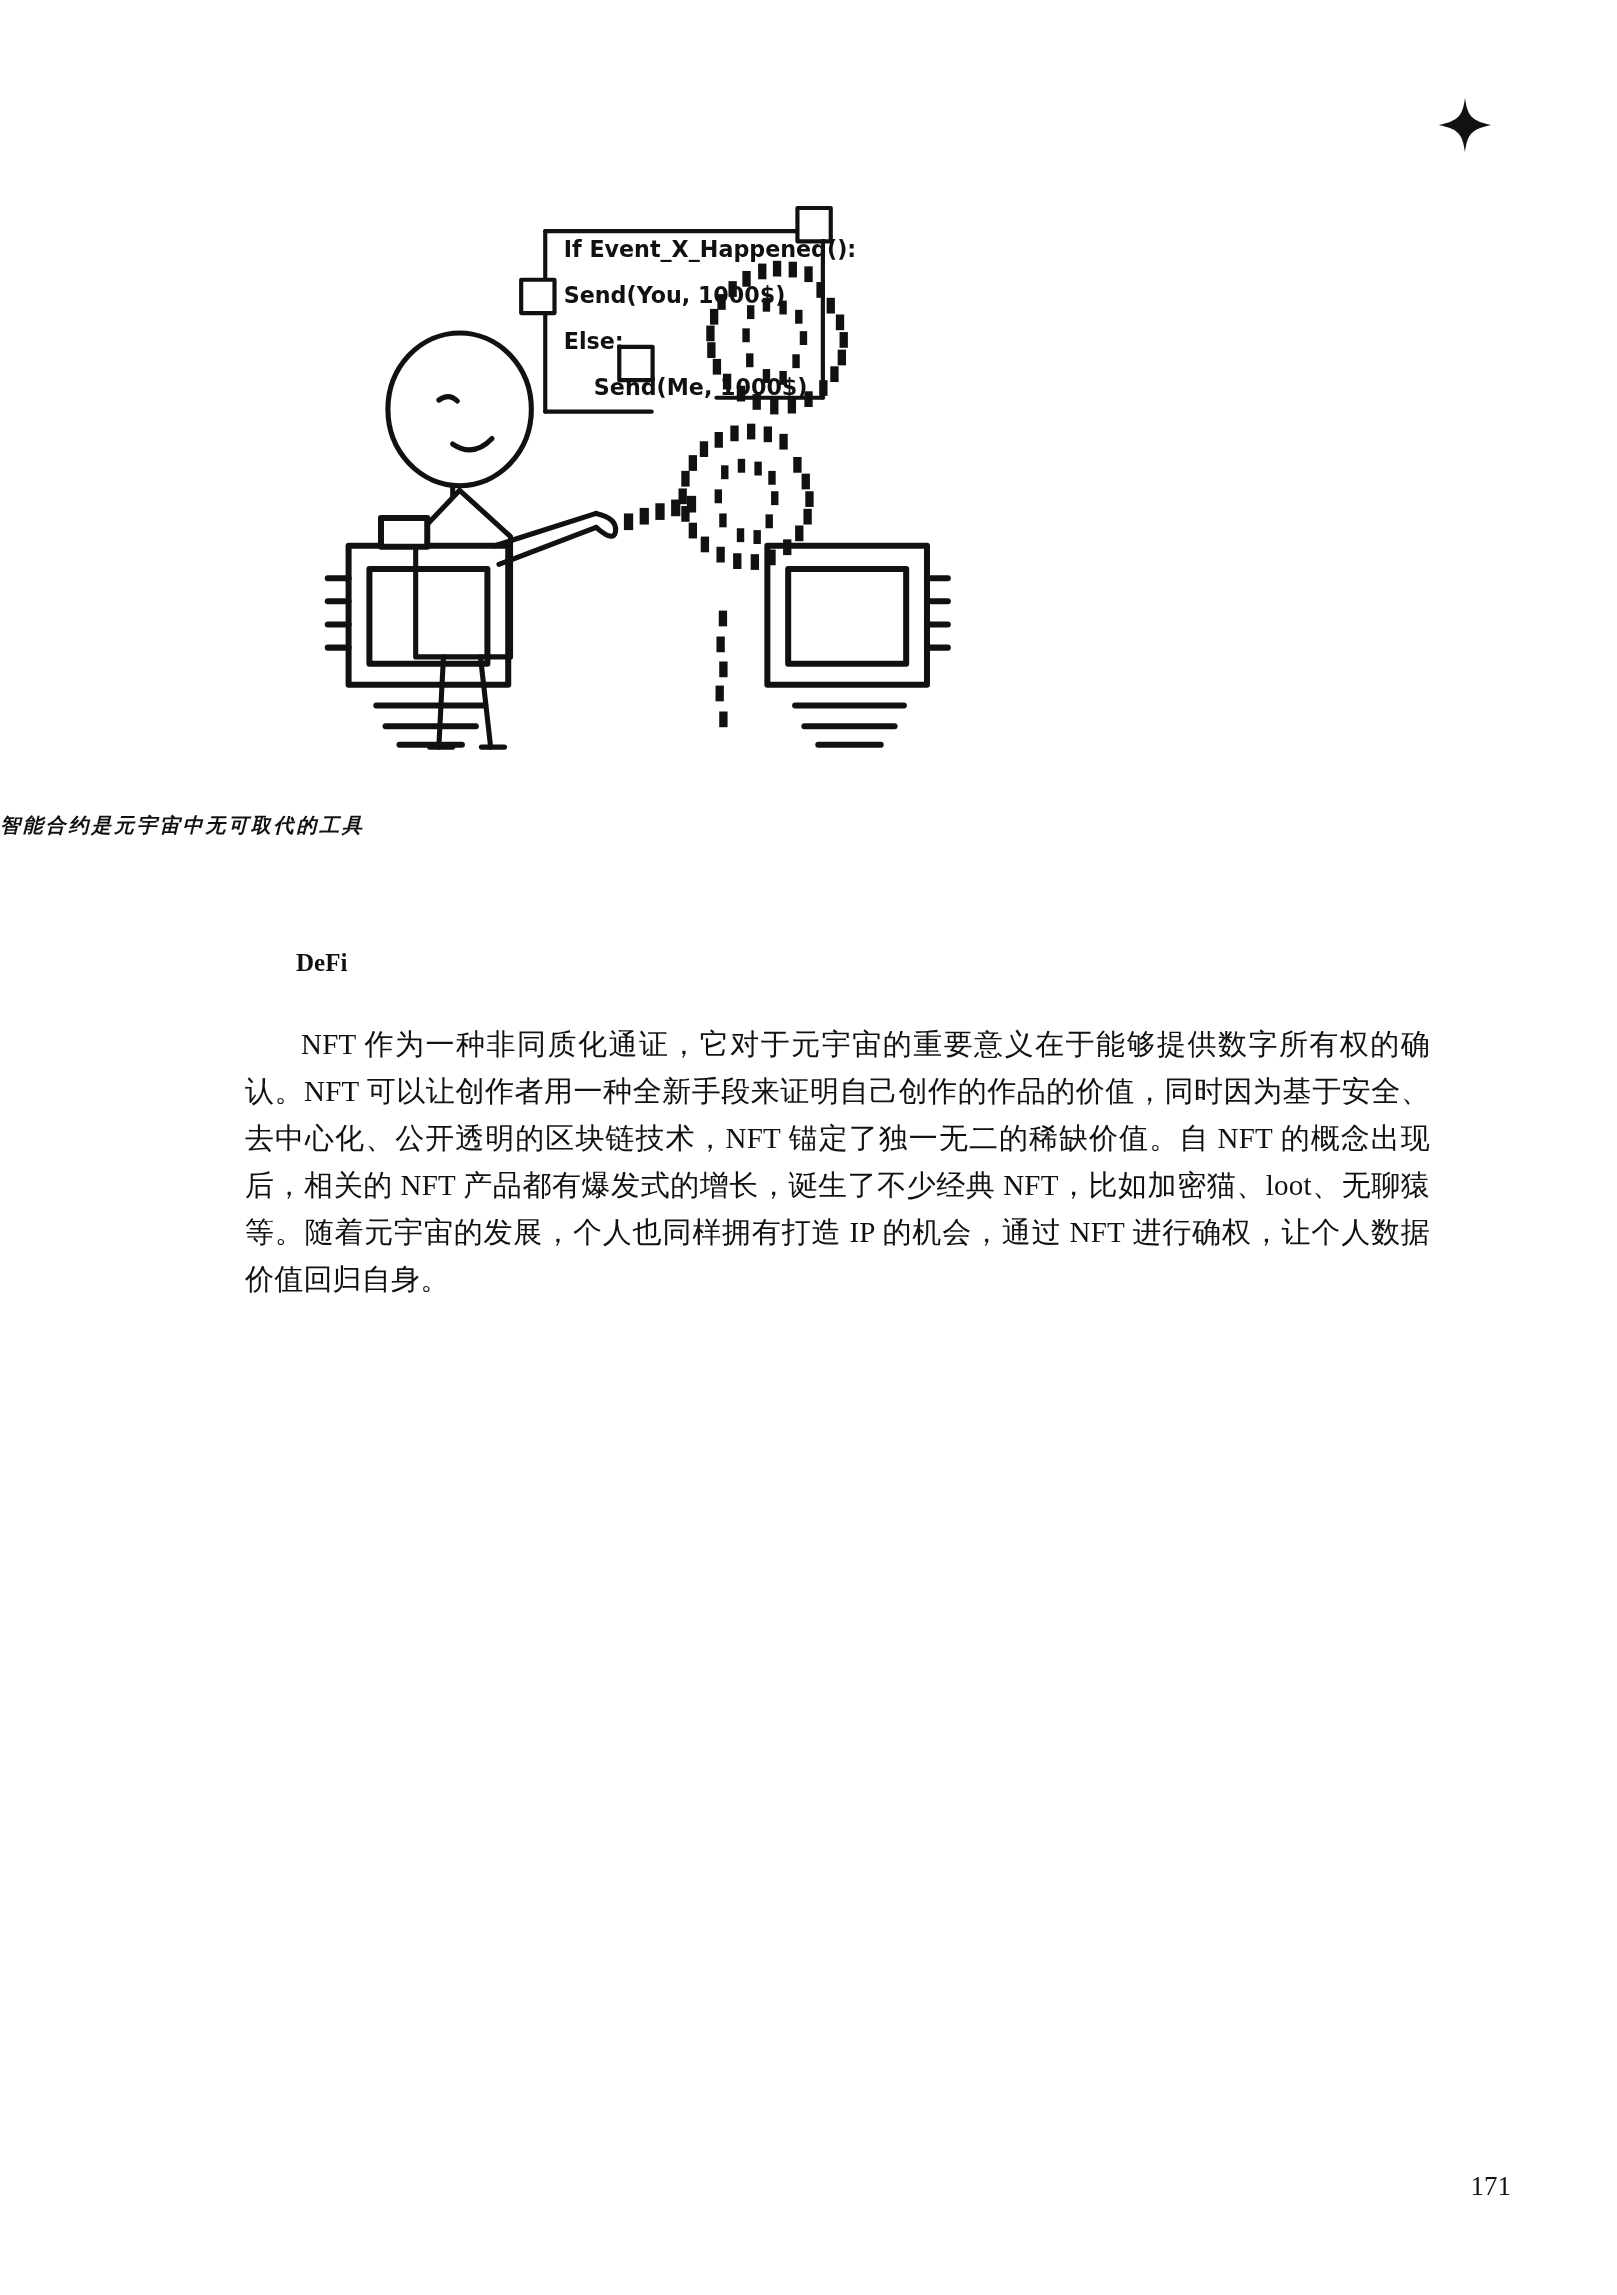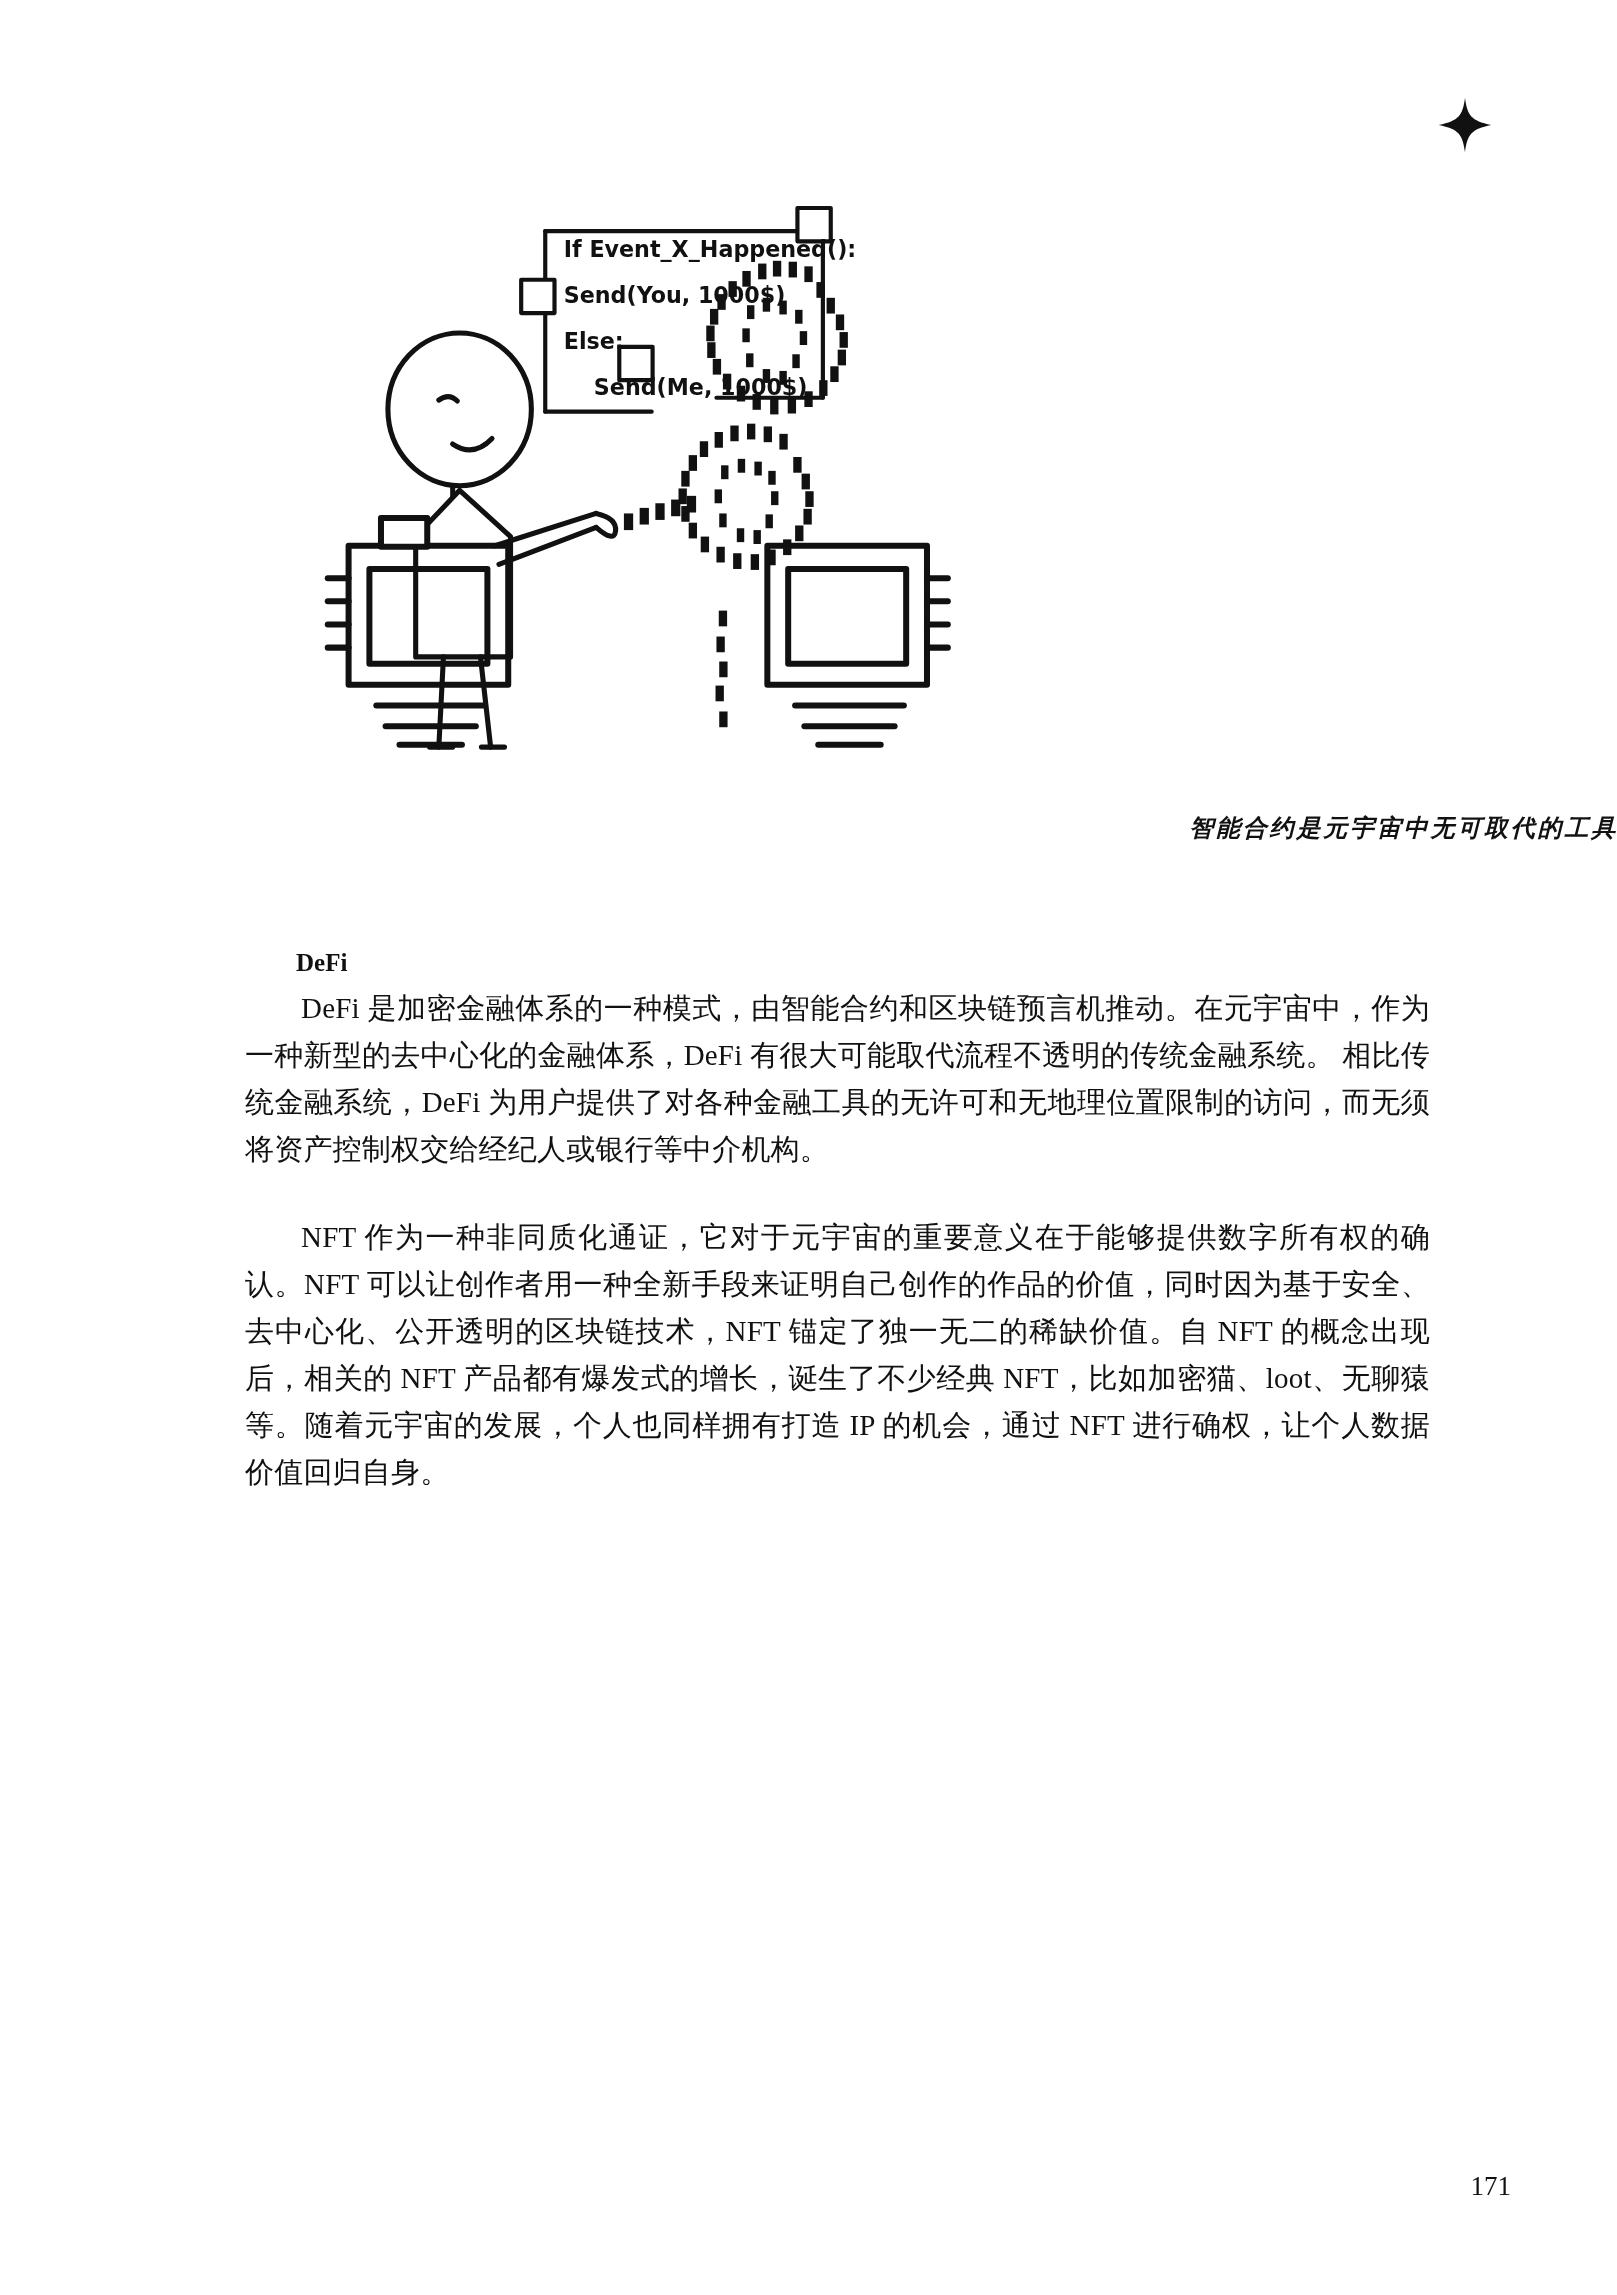--- a/index.html
+++ b/index.html
@@ -43,24 +43,24 @@
   .figure-svg {
     display: block;
     margin: 0 auto;
   }
 
   .figure-caption {
     position: absolute;
     top: 812px;
     left: 0;
     width: 1618px;
-    text-align: right;
+    text-align: left;
     font-family: "DejaVu Sans", sans-serif;
     font-weight: bold;
-    font-size: 24px;
+    font-size: 20px;
     letter-spacing: 2.8px;
     color: #111;
     font-style: italic;
   }
 
   
   .content {
     position: absolute;
     top: 944px;
     left: 245px;
@@ -275,21 +275,20 @@
         <rect x="906" y="1118" width="18" height="34"></rect>
       </g>
     </svg>
   </div>
 
   <div class="figure-caption">智能合约是元宇宙中无可取代的工具</div>
 
   <div class="content">
 
     <h2 class="section-head">DeFi</h2>
-    <p class="para">DeFi 是加密金融体系的一种模式，由智能合约和区块链预言机推动。在元宇宙中，作为一种新型的去中心化的金融体系，DeFi 有很大可能取代流程不透明的传统金融系统。 相比传统金融系统，DeFi 为用户提供了对各种金融工具的无许可和无地理位置限制的访问，而无须将资产控制权交给经纪人或银行等中介机构。</p>
 
     <div class="gap-lg"></div>
 
     <p class="para">NFT 作为一种非同质化通证，它对于元宇宙的重要意义在于能够提供数字所有权的确认。NFT 可以让创作者用一种全新手段来证明自己创作的作品的价值，同时因为基于安全、去中心化、公开透明的区块链技术，NFT 锚定了独一无二的稀缺价值。自 NFT 的概念出现后，相关的 NFT 产品都有爆发式的增长，诞生了不少经典 NFT，比如加密猫、loot、无聊猿等。随着元宇宙的发展，个人也同样拥有打造 IP 的机会，通过 NFT 进行确权，让个人数据价值回归自身。</p>
 
   </div>
 
   <div class="page-number">171</div>
 
 </div>

